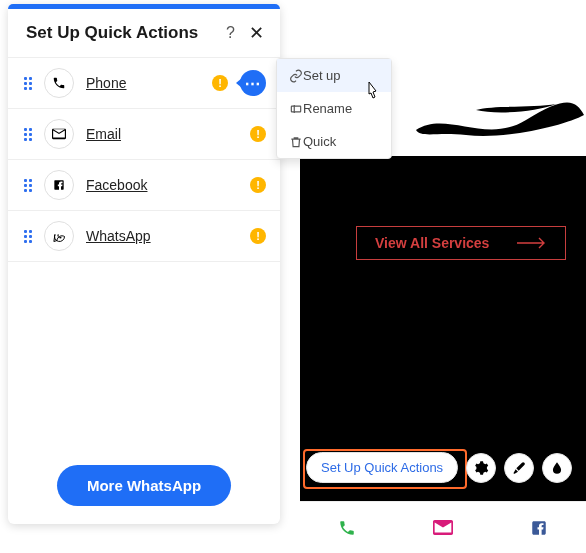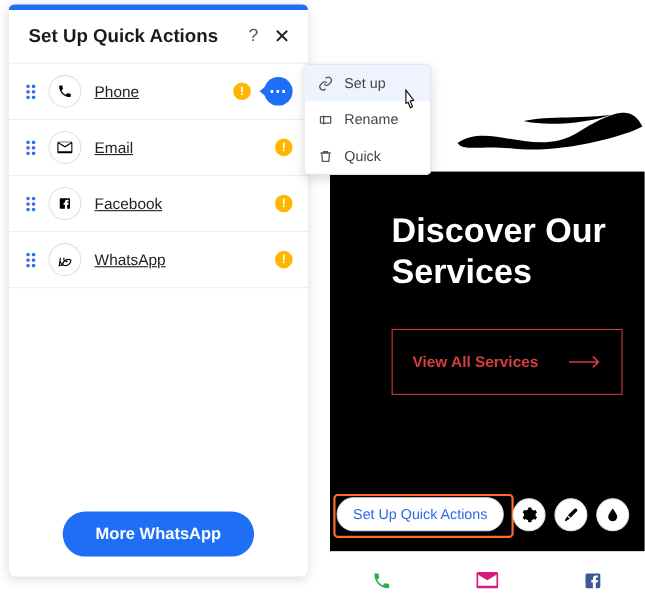--- a/index.html
+++ b/index.html
@@ -119,21 +119,20 @@
     width: 116px;
     background: #fff;
     border: 1px solid #e5e5e5;
     box-shadow: 0 4px 10px rgba(0,0,0,0.12);
     border-radius: 4px;
     z-index: 30;
   }
   .ctx-item {
     display: flex;
     align-items: center;
-    gap: 10px;
     padding: 9px 12px;
     font-size: 13px;
     color: #444;
     cursor: pointer;
   }
   .ctx-item.hover { background: #eef4ff; }
   .ctx-icon { width: 14px; display: flex; justify-content: center; color: #555; }
 
   .cursor {
     position: absolute;
@@ -161,21 +160,21 @@
     padding: 36px 0 24px 56px;
     position: relative;
   }
   .prev-title {
     color: #fff; font-family: Arial, sans-serif;
     font-size: 31px; font-weight: 700; line-height: 1.18;
   }
   .cta {
     margin-top: 34px;
     border: 1px solid #c73e3e;
-    padding: 21px 18px;
+    padding: 8px 18px;
     display: flex; align-items: center; justify-content: space-between;
     width: 210px;
   }
   .cta-text { color: #d43f3f; font-size: 14px; font-weight: 700; }
   .cta-arrow { color: #d43f3f; }
 
   .tool-strip {
     position: absolute; left: 6px; bottom: 18px;
     display: flex; align-items: center; gap: 8px;
     z-index: 5;
@@ -364,24 +363,20 @@
 
 <div class="preview">
   <div class="prev-top">
     <span class="brush">
       <svg width="180" height="60" viewBox="0 0 180 60">
           <path d="M10 40 C 40 20, 80 55, 120 30 S 170 10, 178 25 C 160 35, 100 50, 60 45 C 30 42, 15 48, 10 40 Z M 70 20 C 90 15, 130 18, 150 14 C 130 22, 90 25, 70 20 Z" fill="#000"></path>
         </svg>
     </span>
   </div>
   <div class="prev-mid">
-    <div class="prev-title">
-      <span>Discover Our</span><br>
-      <span>Services</span>
-    </div>
     <div class="cta">
       <span class="cta-text">View All Services</span>
       <span class="cta-arrow">
         <svg width="30" height="12" viewBox="0 0 30 12" stroke="#d43f3f" fill="none" stroke-width="1.4">
             <path d="M0 6h26M22 1l5 5-5 5"></path>
           </svg>
       </span>
     </div>
 
     <div class="tool-strip-outline"></div>

